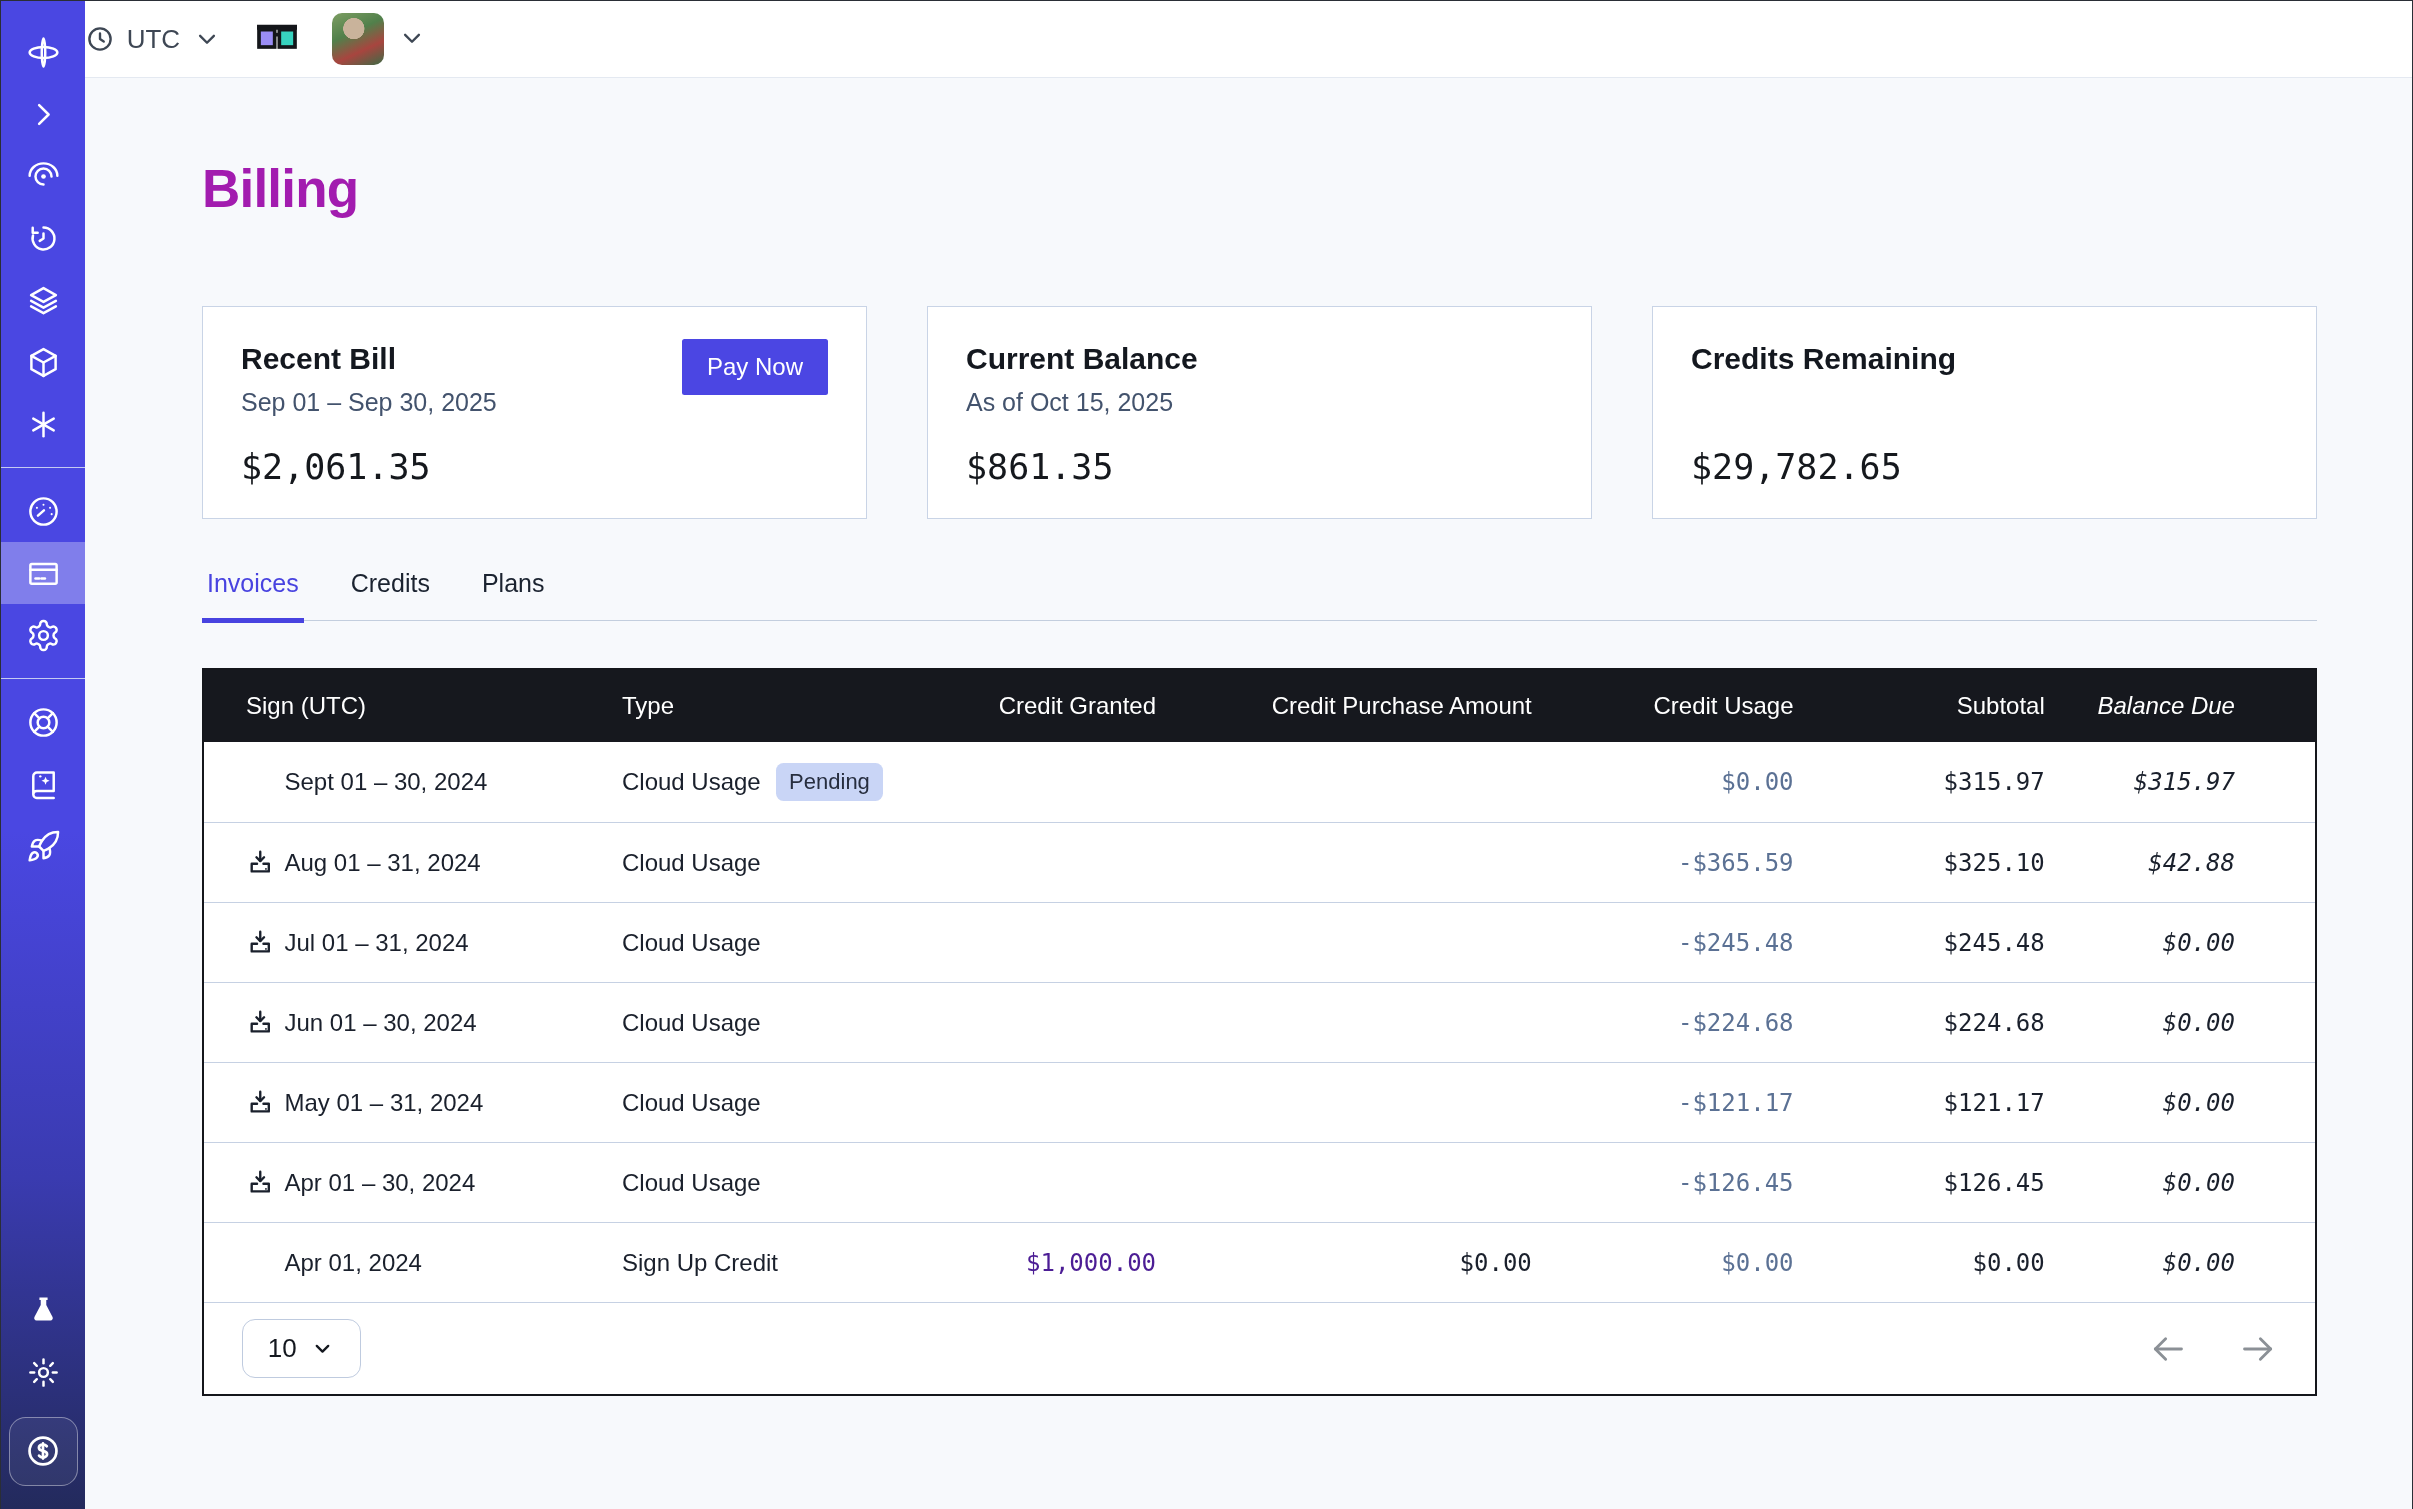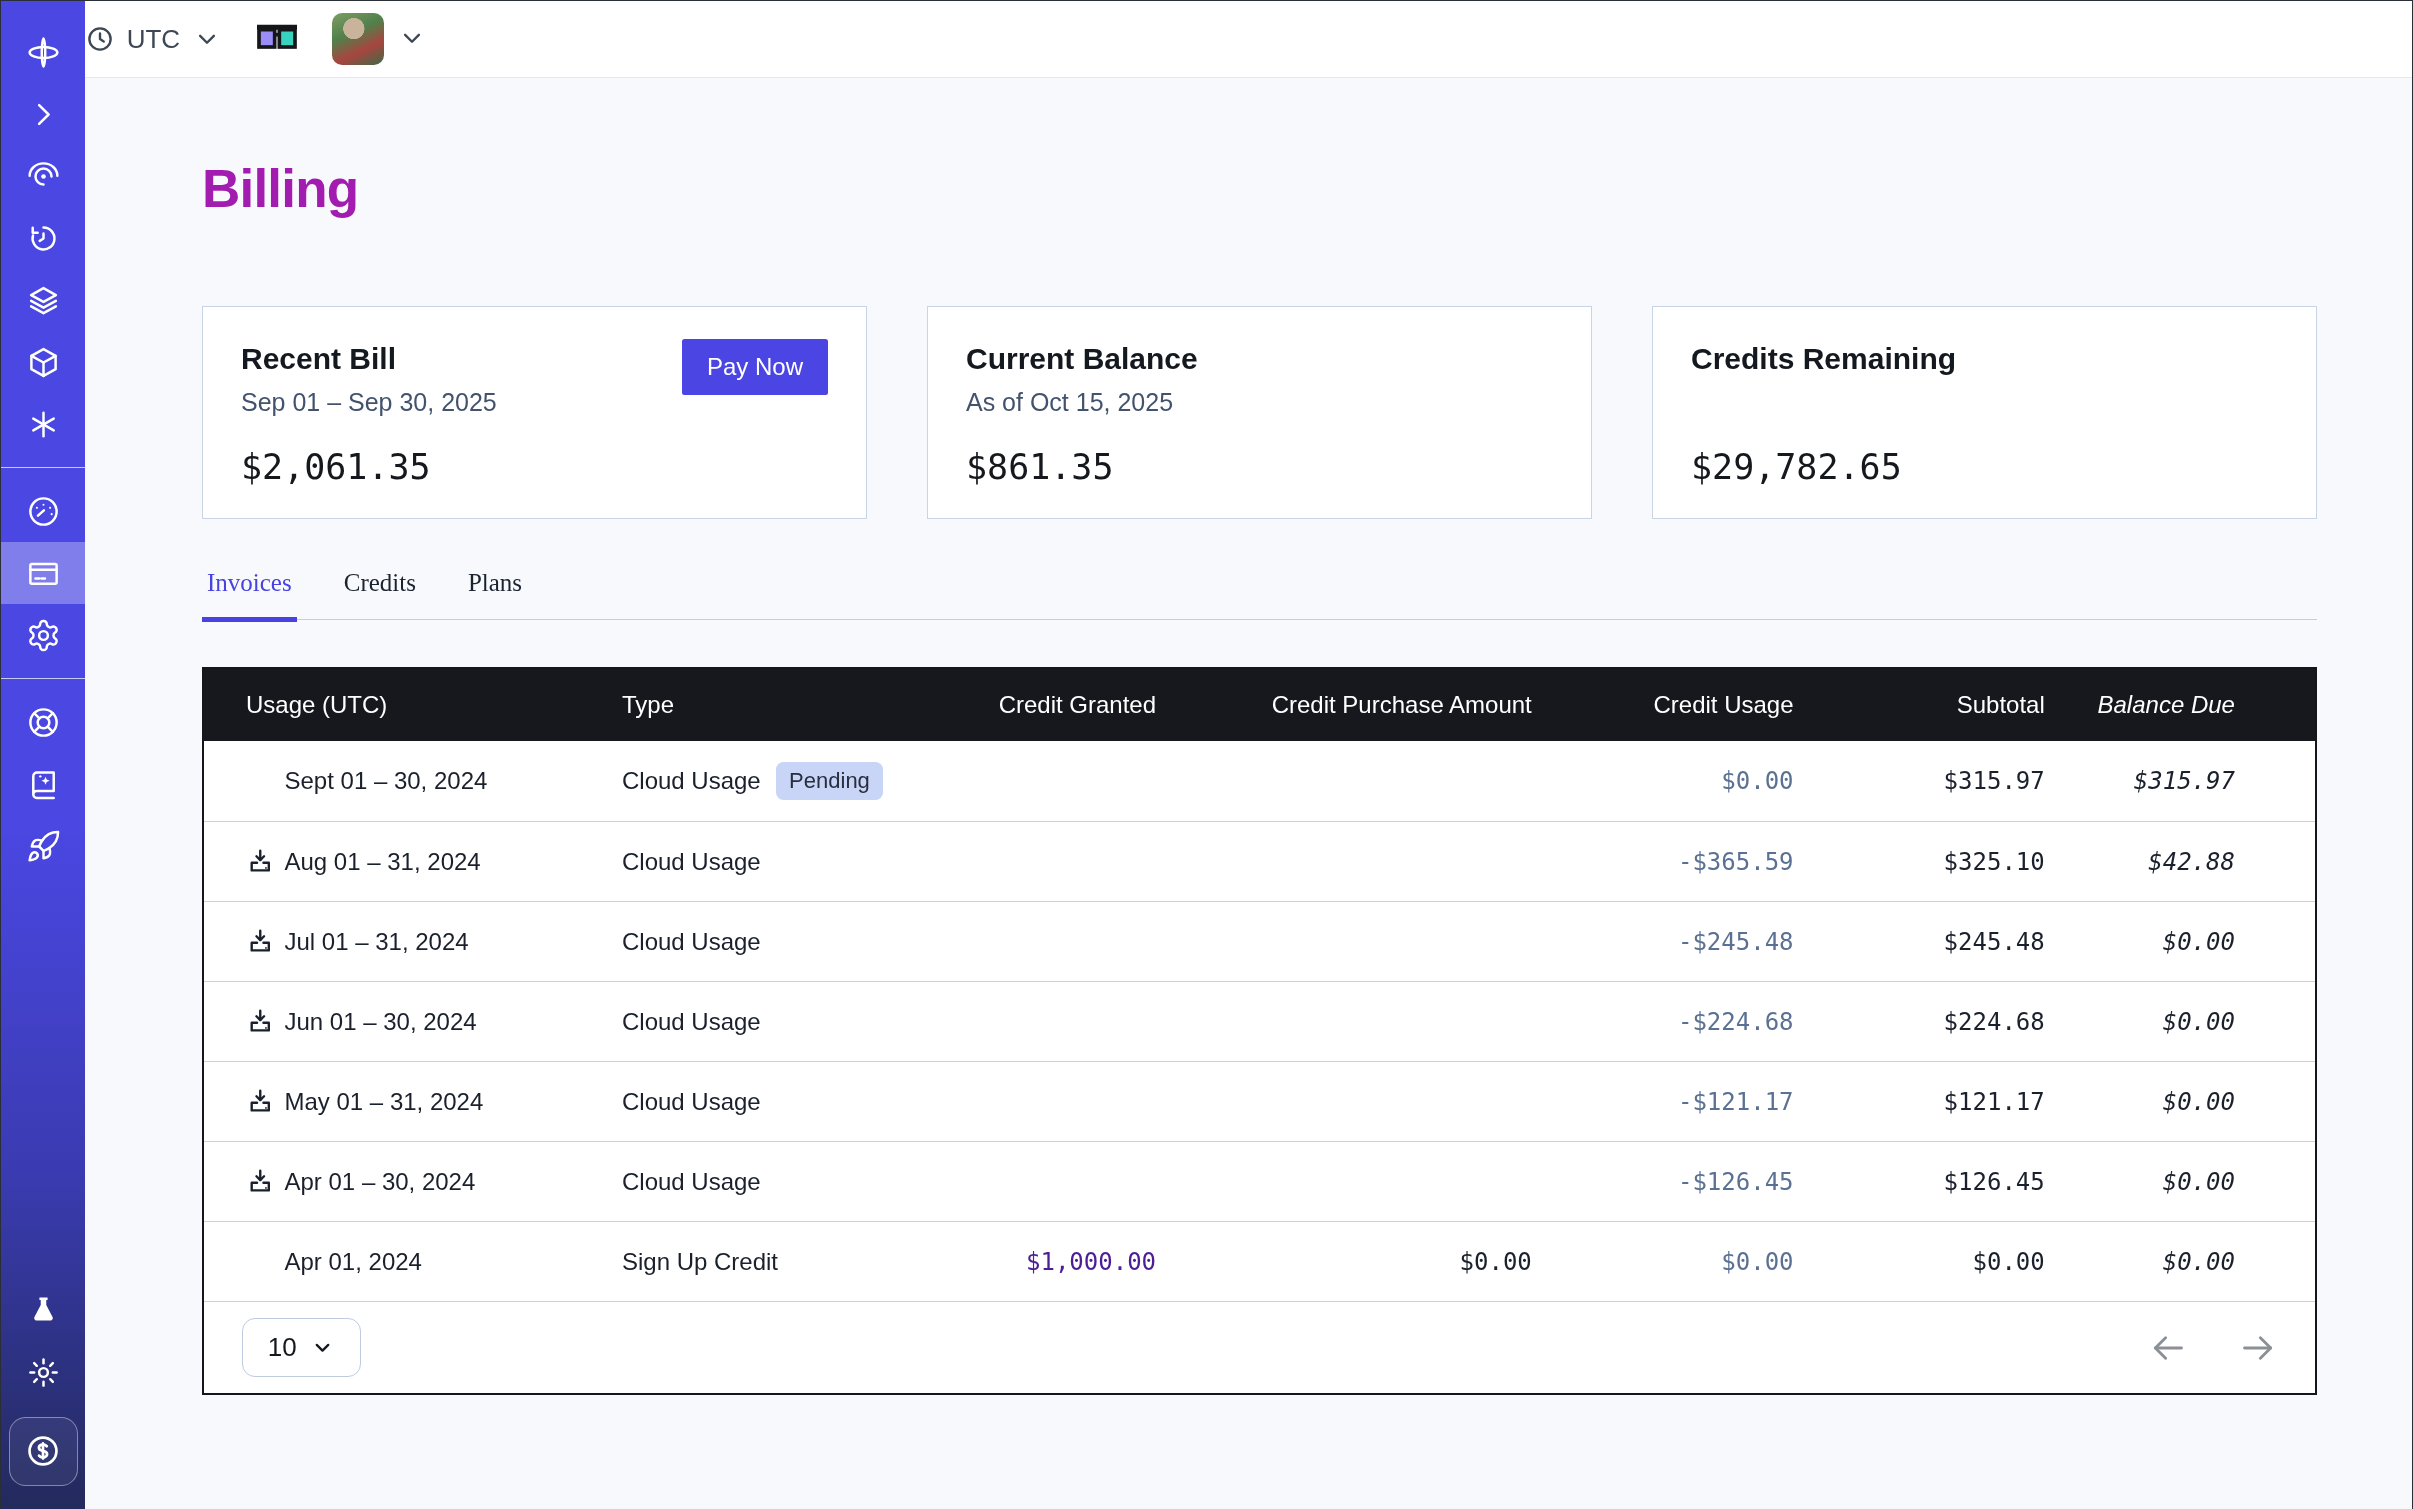--- a/index.html
+++ b/index.html
@@ -43,21 +43,21 @@
   .cards { display:flex; gap:60px; margin-top:87px; }
   .card { flex:1; height:213px; background:#fff; border:1.7px solid #C9D4E6; padding:35px 38px; }
   .card-head { display:flex; justify-content:space-between; align-items:flex-start; }
   .card-title { font-size:30px; font-weight:700; color:#14181F; }
   .card-sub { margin-top:11.7px; font-size:25px; color:#43536D; min-height:32px; }
   .card-amount { margin-top:27px; font-size:35px; color:#15181D; }
   .paynow { background:#4B46E3; color:#fff; font-size:24px; padding:14.2px 25px; border:none; border-radius:2.5px; cursor:pointer; margin-top:-3.3px; }
 
   
   .tabs { display:flex; gap:42px; margin-top:50px; border-bottom:1.7px solid #C3CEDE; }
-  .tab { font-size:25px; color:#1B2330; padding:0 5px 22px; position:relative; cursor:pointer;font-family:Liberation Serif, serif; }
+  .tab { font-size:25px; color:#1B2330; padding:0 5px 22px; position:relative; cursor:pointer; }
   .tab.active { color:#4843E0; }
   .tab.active::after { content:""; position:absolute; left:0; right:0; bottom:-2.5px; height:5px; background:#4843E0; }
 
   
   .table { margin-top:47px; border:2.5px solid #14161B; background:#fff; }
   .grid-row { display:grid; grid-template-columns:19.8% 14.6% 10.7% 17.8% 12.4% 11.9% 12.8%; align-items:center; }
   .thead { background:#16181E; color:#fff; height:72px; font-size:24px; font-weight:500; }
   .hc0,.c0 { padding-left:42px; }
   .al-right { text-align:right; }
   .hc6,.c6 { padding-right:80px;font-style:italic; }
@@ -273,21 +273,21 @@
       </div>
 
       <div class="tabs">
           <div class="tab active"><span>Invoices</span></div>
           <div class="tab"><span>Credits</span></div>
           <div class="tab"><span>Plans</span></div>
         </div>
 
       <div class="table">
         <div class="grid-row thead">
-            <div class="hc0">Usage (UTC)</div>
+            <div class="hc0">Sign (UTC)</div>
             <div class="hc1">Type</div>
             <div class="hc2 al-right">Credit Granted</div>
             <div class="hc3 al-right">Credit Purchase Amount</div>
             <div class="hc4 al-right">Credit Usage</div>
             <div class="hc5 al-right">Subtotal</div>
             <div class="hc6 al-right">Balance Due</div>
           </div>
         <div>
             <div class="grid-row row">
     <div class="c0">

